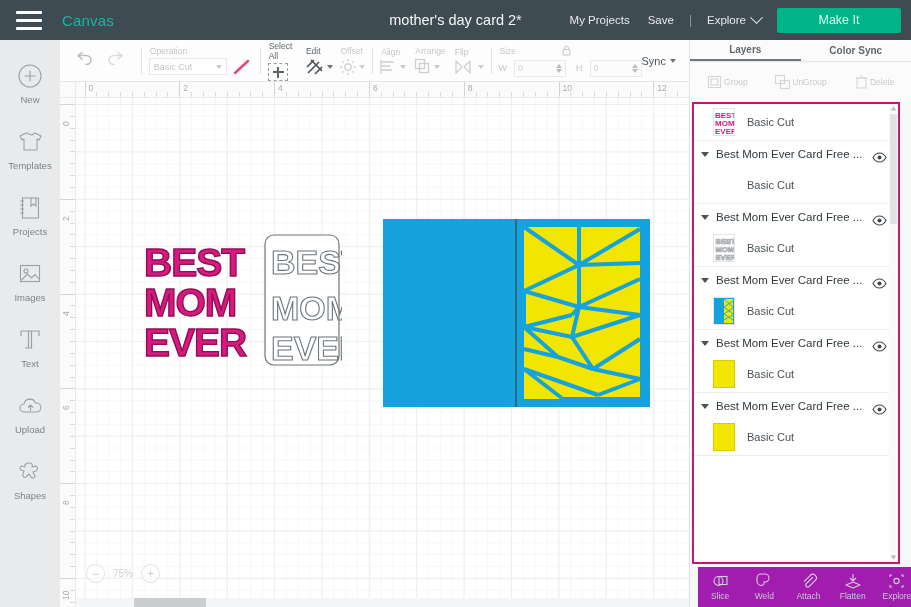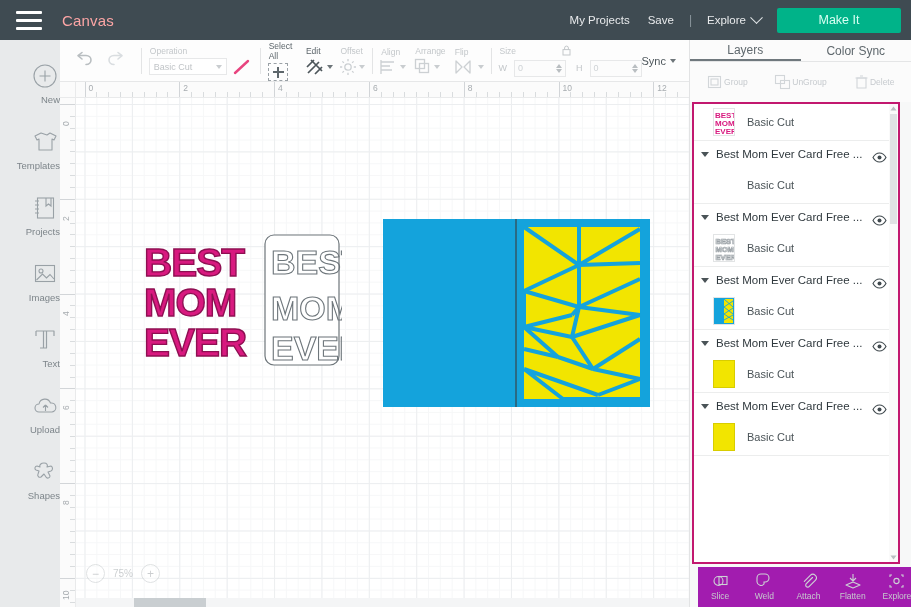--- a/index.html
+++ b/index.html
@@ -15,21 +15,21 @@
   .header {
     position: absolute; left: 0; top: 0; width: 911px; height: 40px;
     background: #3f4b52; display: flex; align-items: center;
   }
   .hamburger {
     width: 26px; height: 19px; margin-left: 16px; margin-right: 20px;
     display: flex; flex-direction: column; justify-content: space-between;
     cursor: pointer;
   }
   .hamburger i { display: block; height: 3px; background: #fff; border-radius: 1px; }
-  .hdr-canvas { color: #fca5a5; font-size: 15px; letter-spacing: .2px; }
+  .hdr-canvas { color: #14b8a6; font-size: 15px; letter-spacing: .2px; }
   .hdr-title {
     position: absolute; left: 0; right: 0; text-align: center;
     color: #f5f6f7; font-size: 14.5px; pointer-events: none;
   }
   .hdr-right {
     margin-left: auto; display: flex; align-items: center; gap: 0; padding-right: 10px;
     position: relative; z-index: 2;
   }
   .hdr-link {
     color: #e8eaec; font-size: 11.5px; padding: 0 9px; cursor: pointer; white-space: nowrap;
@@ -45,21 +45,21 @@
     margin-left: 8px; cursor: pointer; font-family: inherit;
   }
 
   
   .sidebar {
     position: absolute; left: 0; top: 40px; width: 60px; height: 567px;
     background: #e8eaeb; display: flex; flex-direction: column; align-items: center;
     padding-top: 12px; gap: 4px;
   }
   .sb-item { width: 60px; height: 62px; display: flex; flex-direction: column;
-             align-items: flex-end; justify-content: center; cursor: pointer; gap: 3px; }
+             align-items: center; justify-content: center; cursor: pointer; gap: 3px; }
   .sb-ico { width: 30px; height: 30px; display: flex; align-items: center; justify-content: center; }
   .sb-ico svg { display: block; }
   .sb-lbl { font-size: 9.5px; color: #7d858a; }
 
   
   .toolbar {
     position: absolute; left: 60px; top: 40px; width: 630px; height: 42px;
     background: #fdfdfd; border-bottom: 1px solid #e6e7e8;
     display: flex; align-items: center; padding: 0 6px;
   }
@@ -138,21 +138,21 @@
           display: flex; align-items: center; justify-content: center; cursor: pointer; background: #fff; }
   .zbtn span { font-size: 12px; color: #8e9599; line-height: 1; }
   .zlvl { font-size: 10px; color: #8e9599; }
   .hscroll { position: absolute; left: 16px; bottom: 0; width: 614px; height: 9px; background: #f4f5f6; }
   .hscroll i { display: block; position: absolute; left: 58px; top: 0; width: 72px; height: 9px; background: #c9ced1; }
 
   
   .rpanel { position: absolute; left: 690px; top: 40px; width: 221px; height: 567px; background: #f7f8f8; }
   .rtabs { display: flex; height: 22px; border-bottom: 1px solid #e4e5e6; background: #fbfbfb; }
   .rtab { flex: 1; display: flex; align-items: center; justify-content: center;
-          font-size: 12px; color: #5f686d; cursor: pointer; }
+          font-size: 10px; color: #5f686d; cursor: pointer; font-weight: bold; }
   .rtab.active { border-bottom: 2px solid #6f787d; }
   .rtools { display: flex; height: 40px; background: #fbfbfb; }
   .rtool { flex: 1; display: flex; flex-direction: row; align-items: center; justify-content: center; gap: 1px; }
   .rtool-lbl { font-size: 8.5px; color: #c6cace; }
   .layerbox {
     position: absolute; left: 2px; top: 62px; width: 208px; height: 462px;
     border: 2px solid #c2186f; background: #fff; overflow: hidden;
   }
   .layer-scroll { position: absolute; right: 0; top: 0; width: 9px; height: 458px; background: #fafafa; }
   .layer-scroll .sarrow { width: 9px; height: 9px; display: flex; align-items: center; justify-content: center; }
@@ -186,20 +186,21 @@
 
 <div id="app">
 
   <div class="header">
     <div class="hamburger">
       <i></i>
         <i></i>
         <i></i>
     </div>
     <div class="hdr-canvas">Canvas</div>
+    <div class="hdr-title">mother's day card 2*</div>
     <div class="hdr-right">
       <div class="hdr-link">My Projects</div>
       <div class="hdr-link">Save</div>
       <div class="hdr-sep">|</div>
       <div class="explore-wrap">
         <span>Explore</span>
         <span class="chev-d"></span>
       </div>
       <button class="makeit">Make It</button>
     </div>

